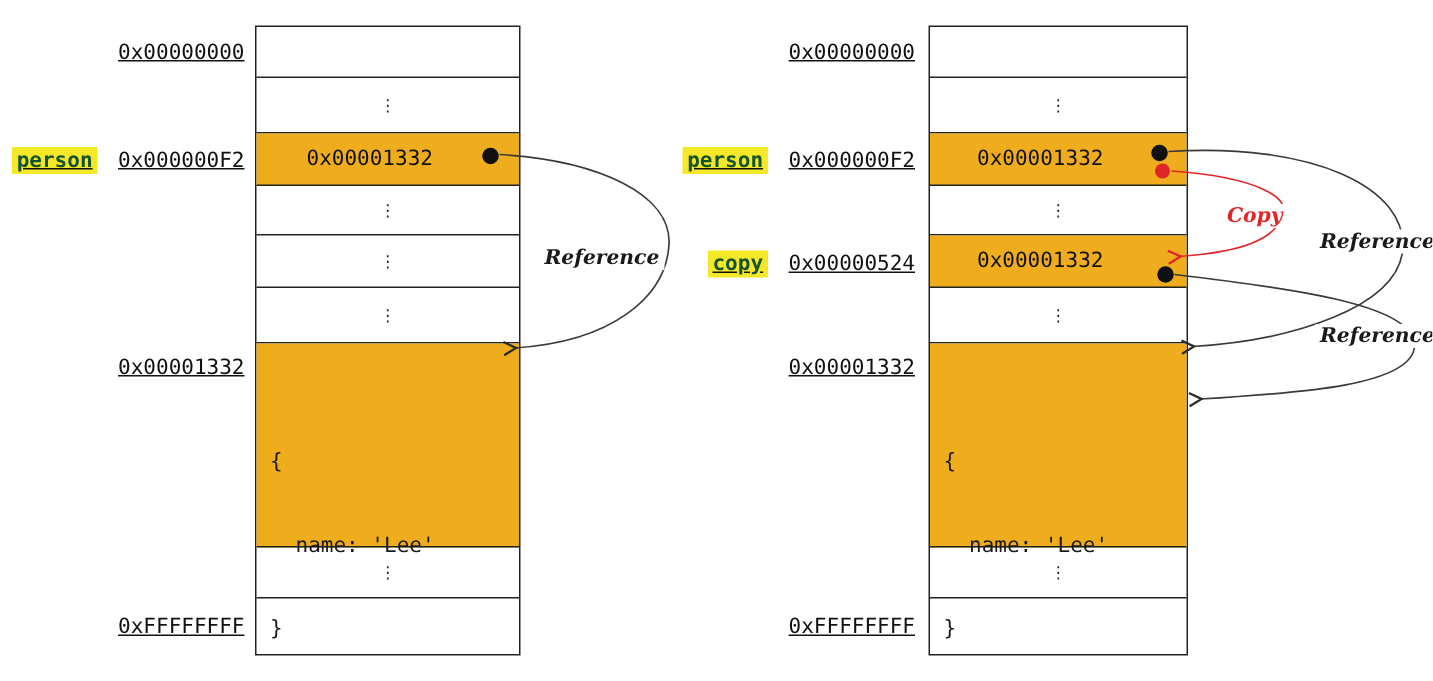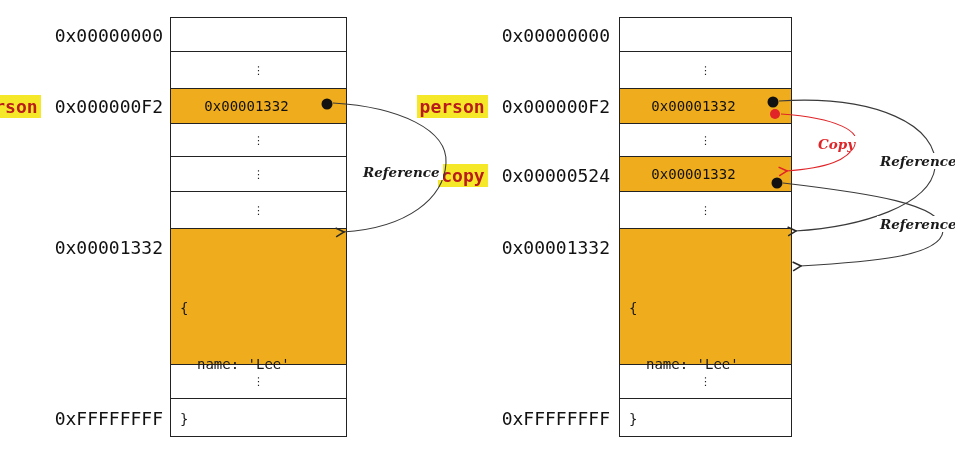--- a/index.html
+++ b/index.html
@@ -18,23 +18,23 @@
   .mrow.hl { background:#EFAD1E; }
   .mrow .val { padding-right:24px; letter-spacing:0; }
   .mrow .dots { font-size:11px; color:#222; line-height:1; }
   .blockrow { position:relative; background:#EFAD1E; }
   .codebox { position:absolute; left:9px; top:33px; font-size:14px; line-height:18.5px;
              color:#1a1a1a; text-align:left; white-space:pre; }
   .codebox .indent { padding-left:17px;text-align:center; }
 
   
   .addr-line { position:absolute; display:flex; justify-content:flex-end; align-items:center;
-               gap:14px; font-size:18px; color:#111; z-index:1; }
+               gap:14px; font-size:14px; color:#111; z-index:1;text-decoration:underline; }
   .addr-line.toplabel { align-items:flex-start; }
-  .chip { background:#F5E829; font-weight:bold; padding:1px 3px; color:#b91c1c; }
+  .chip { background:#F5E829; font-weight:bold; padding:1px 3px; color:#14532d; }
 
   
   .ann { position:absolute; z-index:3; background:#fff; padding:0 3px;
          font-family:"DejaVu Serif", serif; font-style:italic; font-weight:bold;
          font-size:13.5px; color:#1a1a1a; }
   .ann.red { color:#E02428; }
 
   svg.overlay { position:absolute; left:0; top:0; z-index:2; pointer-events:none; }
 </style>
 </head>

